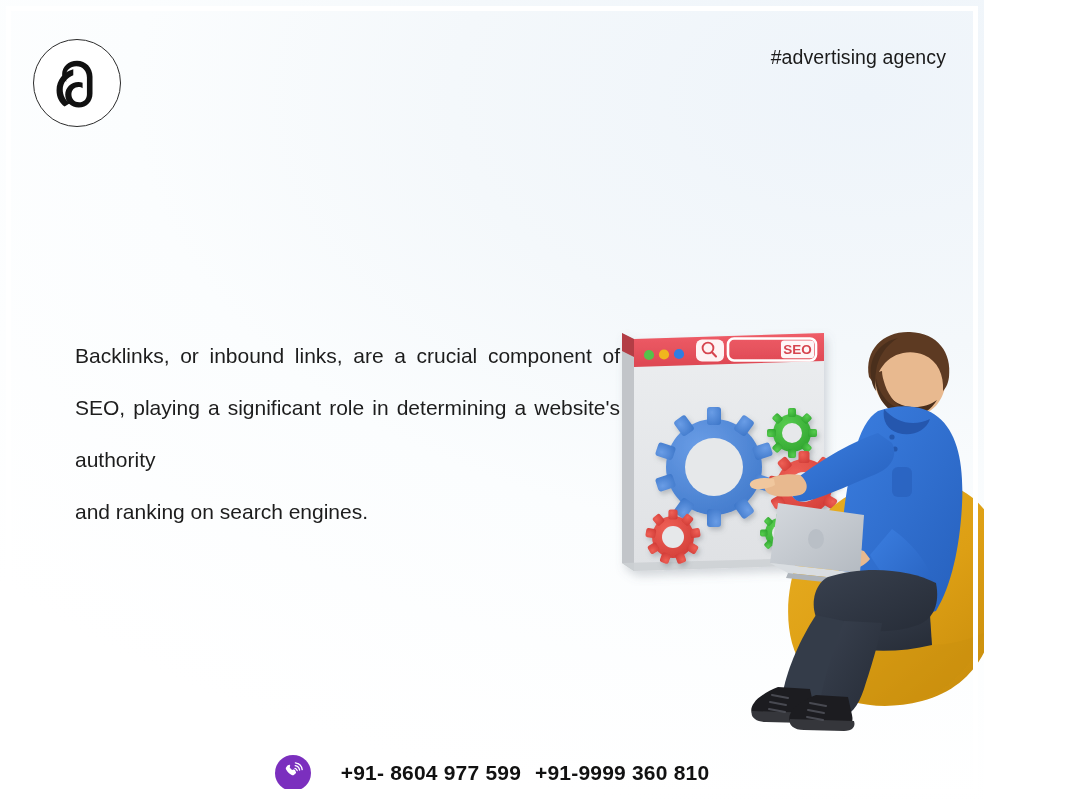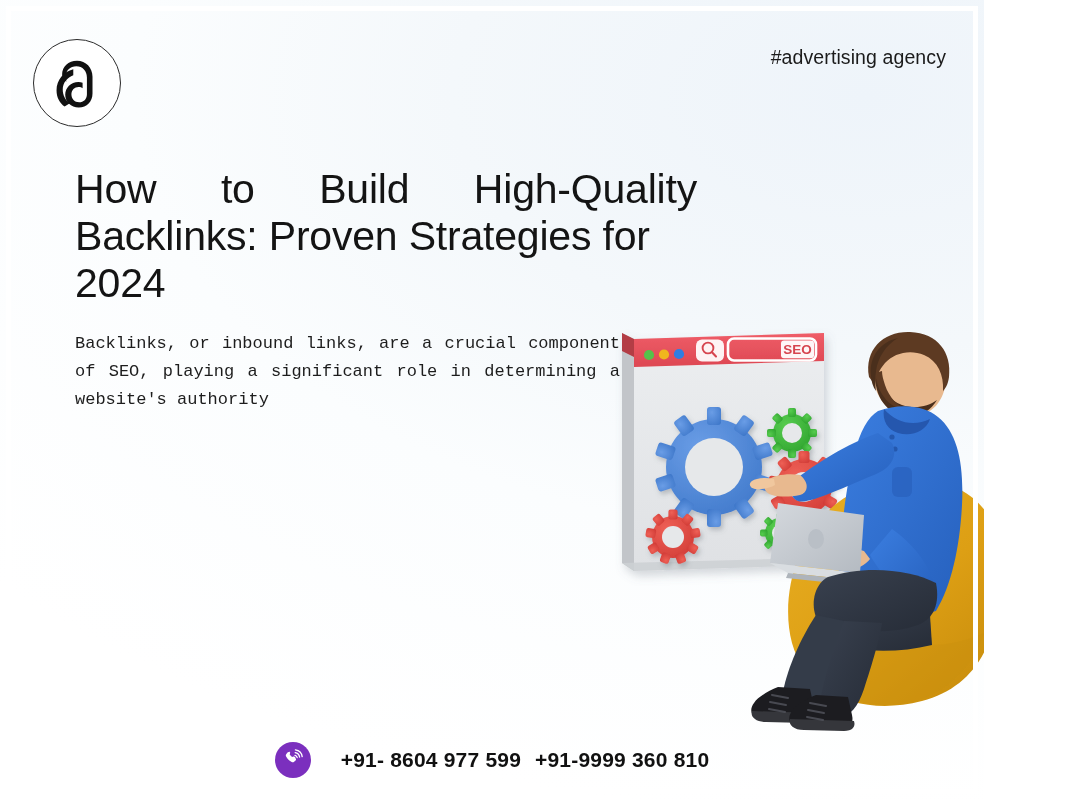--- a/index.html
+++ b/index.html
@@ -50,39 +50,38 @@
     font-size:41px; line-height:47px;
     color:#141414; font-weight:400;
     text-align:justify; text-justify:inter-word;
     letter-spacing:-.2px;
     z-index:20;
   }
   .headline span.lastline{ display:block; text-align:left; }
 
   .body-copy{
     position:absolute; left:75px; top:330px; width:545px;
-    font-size:17px; line-height:28px;
+    font-size:21px; line-height:52px;
     color:#1d1d1d; font-weight:400;
     text-align:justify; text-justify:inter-word;
     z-index:20;
-    font-family:Liberation Mono, monospace;
   }
   .body-copy span.lastline{ display:block; text-align:left; }
 
   
   .illus{
     position:absolute; left:592px; top:315px;
     width:430px; height:420px;
     z-index:10;
   }
   .illus svg{ width:100%; height:100%; display:block; overflow:visible; }
 
   
   .contact{
-    position:absolute; left:0; right:0; bottom:22px;
+    position:absolute; left:0; right:0; bottom:9px;
     display:flex; align-items:center; justify-content:center;
     gap:30px;
     z-index:20;
   }
   .viber{
     width:36px; height:36px; border-radius:50%;
     background:#7b2fbe;
     display:flex; align-items:center; justify-content:center;
     flex:0 0 auto;
   }
@@ -111,28 +110,25 @@
                C66 89.5 75 79.8 75 67 L75 40 C75 25 64.5 14 50 14 Z" fill="#111111"></path>
       <path d="M44 33 C33 37 25.5 47 25.5 59.5 L25.5 66 C25.5 66 19 60 19 50
                C19 34 31 22 46 20 Z" fill="#111111" opacity="0"></path>
       <path d="M30 88 C22 82.5 17 73 17 62 C17 45 28.5 32 44 28
                L44 37.5 C34.5 41 27 49.5 27 60.5 C27 70 31.5 78 38.5 82.5 Z" fill="#111111"></path>
     </svg>
   </div>
 
   <div class="hashtag">#advertising agency</div>
 
-  <h1 class="headline"><span>How to Build High-Quality</span>
-    <span>Backlinks: Proven Strategies for</span>
-    <span class="lastline">2024</span>
-  </h1>
 
   <p class="body-copy"><span>Backlinks, or inbound links, are a crucial</span>
     <span>component of SEO, playing a significant</span>
     <span>role in determining a website's authority</span>
+    <span class="lastline">and ranking on search engines.</span>
   </p>
 
   <div class="illus">
     <svg viewBox="0 0 430 420" aria-hidden="true">
       <defs>
         <linearGradient id="winFace" x1="0" y1="0" x2="0" y2="1">
           <stop offset="0" stop-color="#eceef0"></stop>
           <stop offset="1" stop-color="#dfe1e4"></stop>
         </linearGradient>
         <linearGradient id="barG" x1="0" y1="0" x2="0" y2="1">

